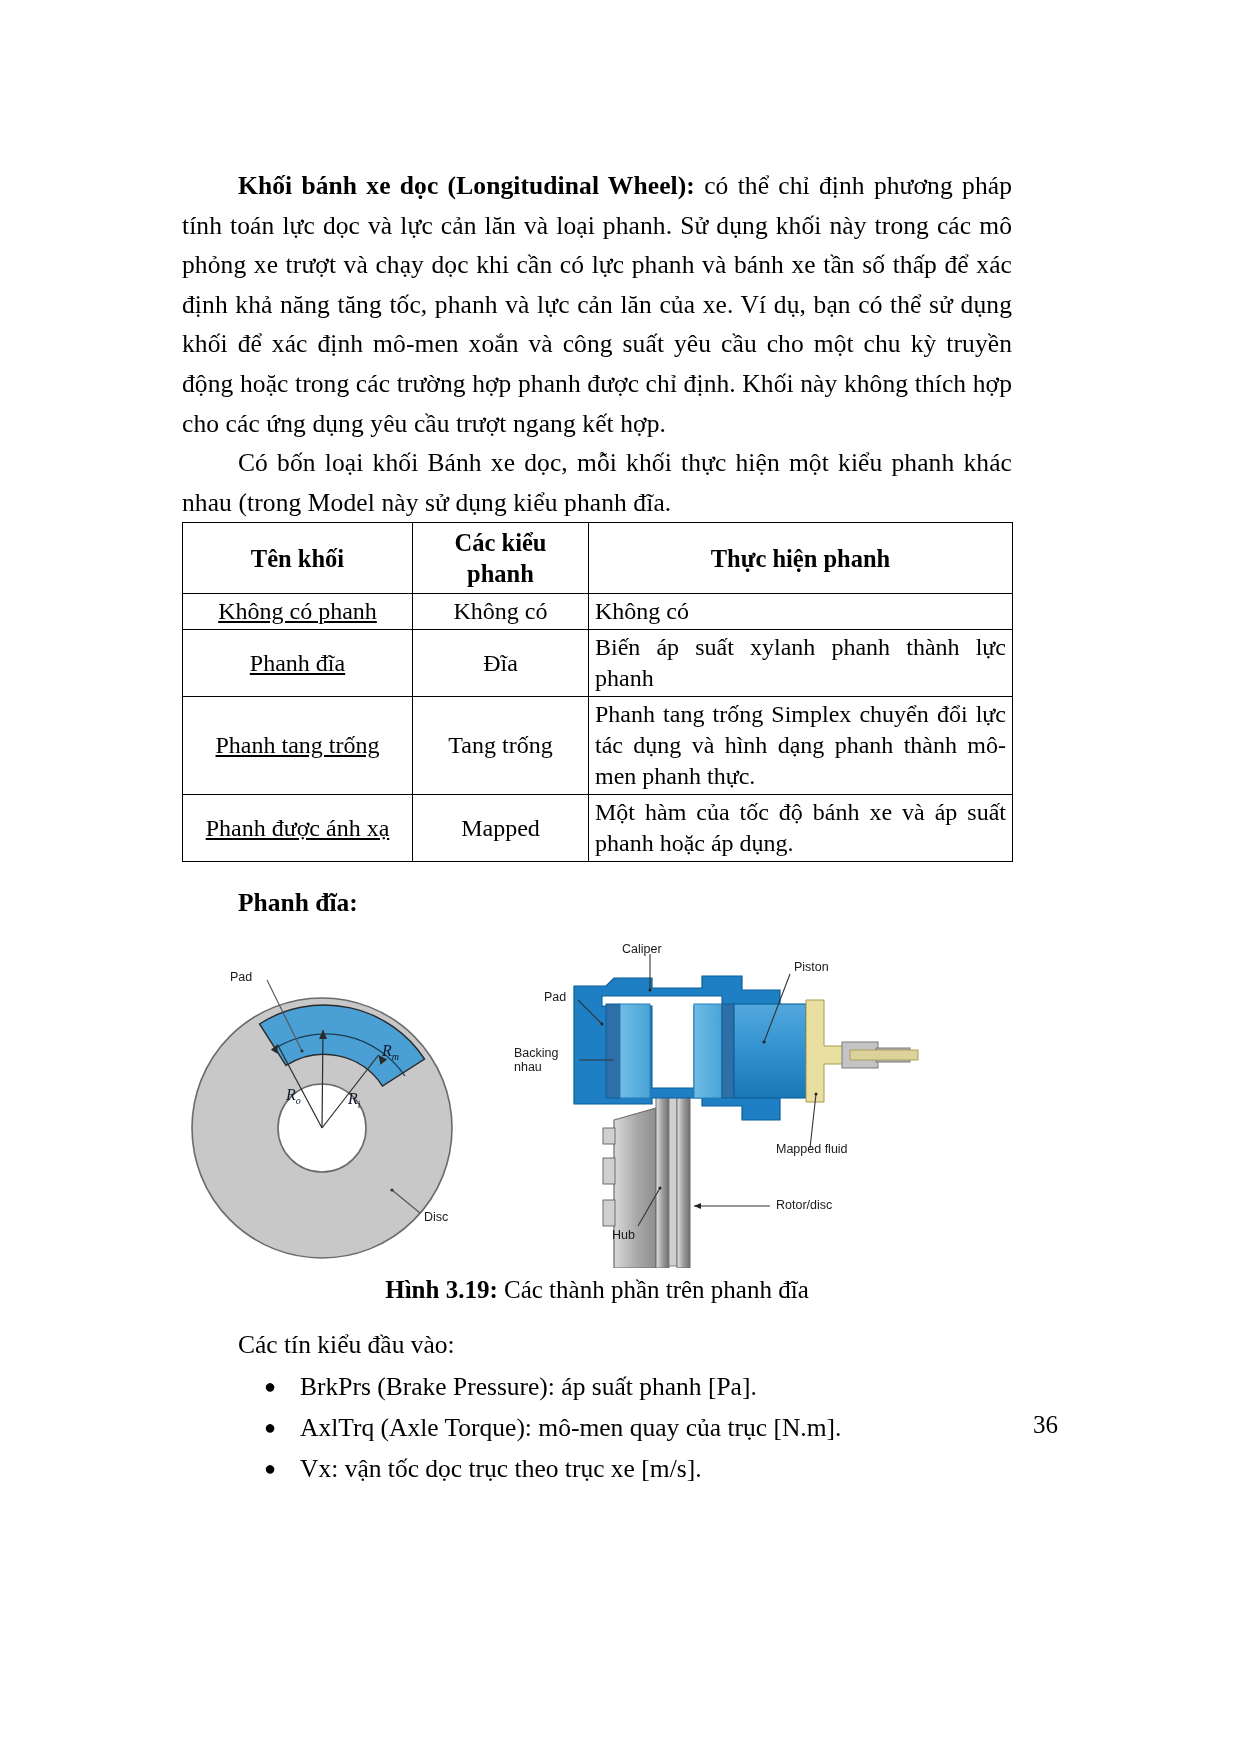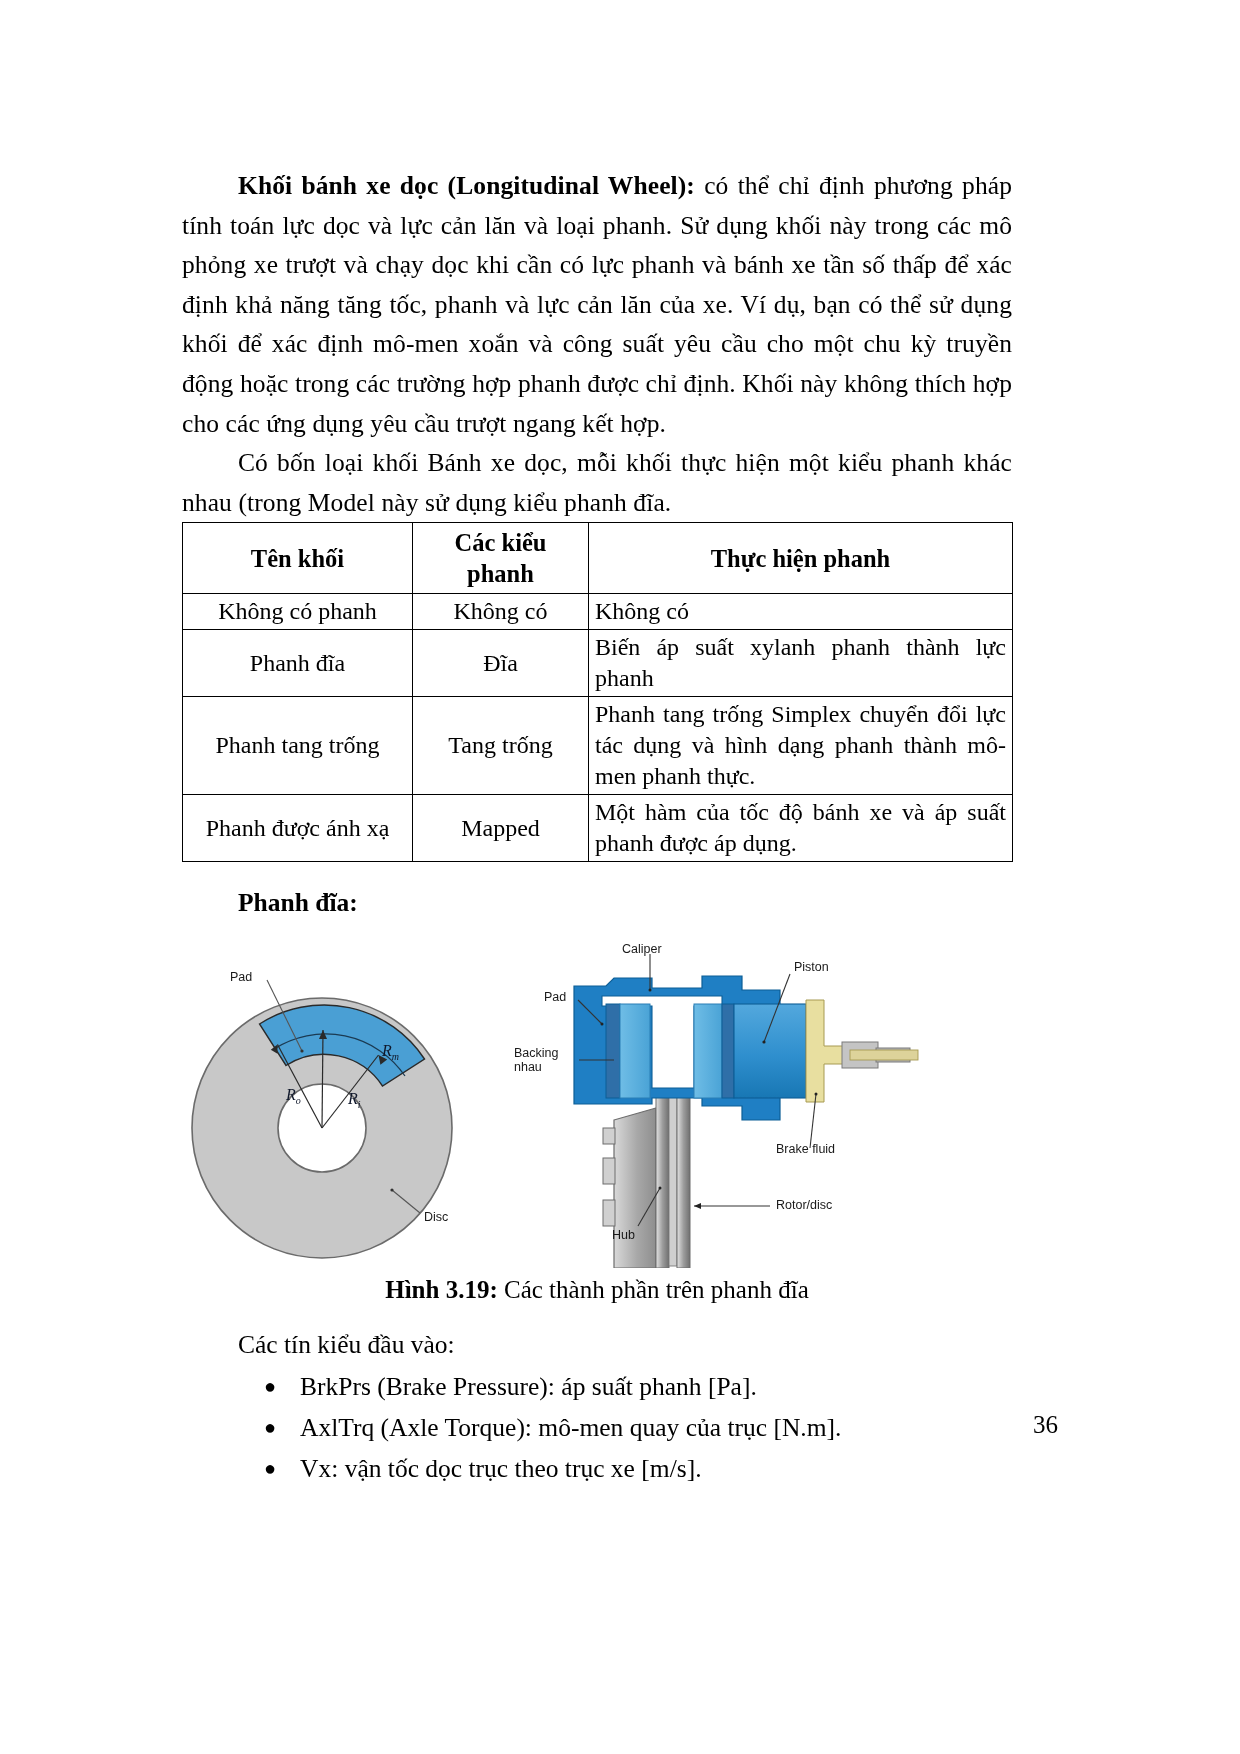--- a/index.html
+++ b/index.html
@@ -62,21 +62,21 @@
     vertical-align: middle;
     line-height: 31px;
   }
   table.brk thead th {
     font-weight: bold;
     text-align: center;
     font-size: 24.5px;
     padding-top: 4px;
     padding-bottom: 4px;
   }
-  td.c-name   { text-align: center; }
+  td.c-name   { text-align: center; text-decoration: underline; }
   td.c-type   { text-align: center; }
   td.c-desc   { text-align: justify; text-align-last: left; padding-left: 10px; padding-right: 8px; }
   col.w1 { width: 230px; }
   col.w2 { width: 176px; }
   col.w3 { width: 424px; }
 
   
   .subhead {
     font-weight: bold;
     font-size: 25.5px;
@@ -181,21 +181,21 @@
           <td class="c-desc">Biến áp suất xylanh phanh thành lực phanh</td>
         </tr>
         <tr>
           <td class="c-name">Phanh tang trống</td>
           <td class="c-type">Tang trống</td>
           <td class="c-desc">Phanh tang trống Simplex chuyển đổi lực tác dụng và hình dạng phanh thành mô-men phanh thực.</td>
         </tr>
         <tr>
           <td class="c-name">Phanh được ánh xạ</td>
           <td class="c-type">Mapped</td>
-          <td class="c-desc">Một hàm của tốc độ bánh xe và áp suất phanh được áp dụng.</td>
+          <td class="c-desc">Một hàm của tốc độ bánh xe và áp suất phanh hoặc áp dụng.</td>
         </tr>
       </tbody>
     </table>
 
     <div class="subhead">Phanh đĩa:</div>
 
     <div class="figure">
       <svg width="830" height="330" viewBox="0 0 830 330">
         <defs>
           <linearGradient id="hubgrad" x1="0" y1="0" x2="1" y2="0">
@@ -305,21 +305,21 @@
       <span class="lblm" style="left:200px; top:104px;"><span>R</span><sub>m</sub></span>
       <span class="lblm" style="left:104px; top:148px;"><span>R</span><sub>o</sub></span>
       <span class="lblm" style="left:166px; top:152px;"><span>R</span><sub>i</sub></span>
       <span class="lbl" style="left:242px; top:272px;">Disc</span>
 
       
       <span class="lbl" style="left:440px; top:4px;">Caliper</span>
       <span class="lbl" style="left:612px; top:22px;">Piston</span>
       <span class="lbl" style="left:362px; top:52px;">Pad</span>
       <span class="lbl" style="left:332px; top:108px;"><span>Backing</span><br><span>nhau</span></span>
-      <span class="lbl" style="left:594px; top:204px;">Brake fluid</span>
+      <span class="lbl" style="left:594px; top:204px;">Mapped fluid</span>
       <span class="lbl" style="left:594px; top:260px;">Rotor/disc</span>
       <span class="lbl" style="left:430px; top:290px;">Hub</span>
     </div>
 
     <div class="fig-caption"><b>Hình 3.19:</b><span> Các thành phần trên phanh đĩa</span></div>
 
     <div class="lead">Các tín kiểu đầu vào:</div>
     <ul class="sig">
       <li><span class="bullet">●</span><span>BrkPrs (Brake Pressure): áp suất phanh [Pa].</span></li>
       <li><span class="bullet">●</span><span>AxlTrq (Axle Torque): mô-men quay của trục [N.m].</span></li>

